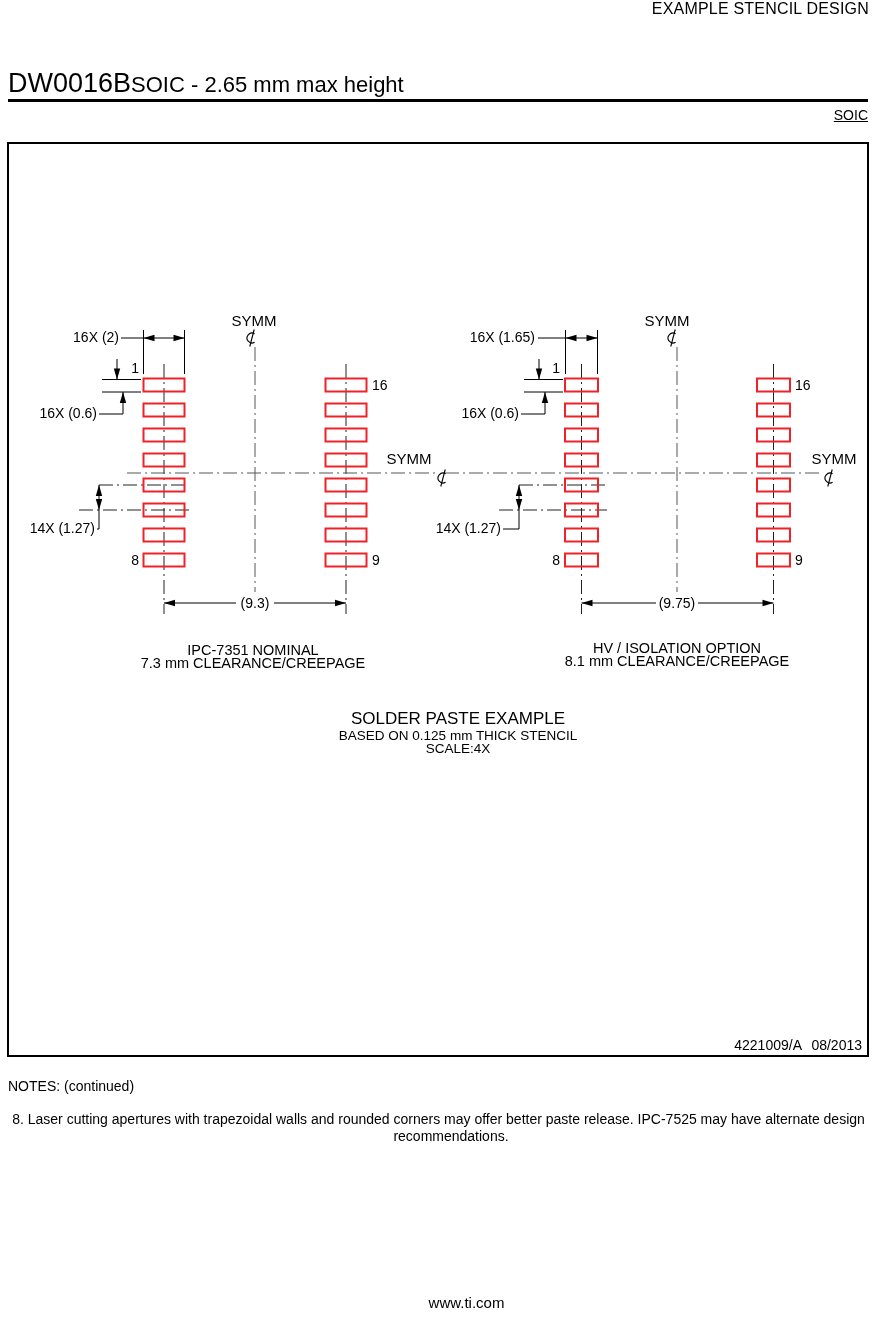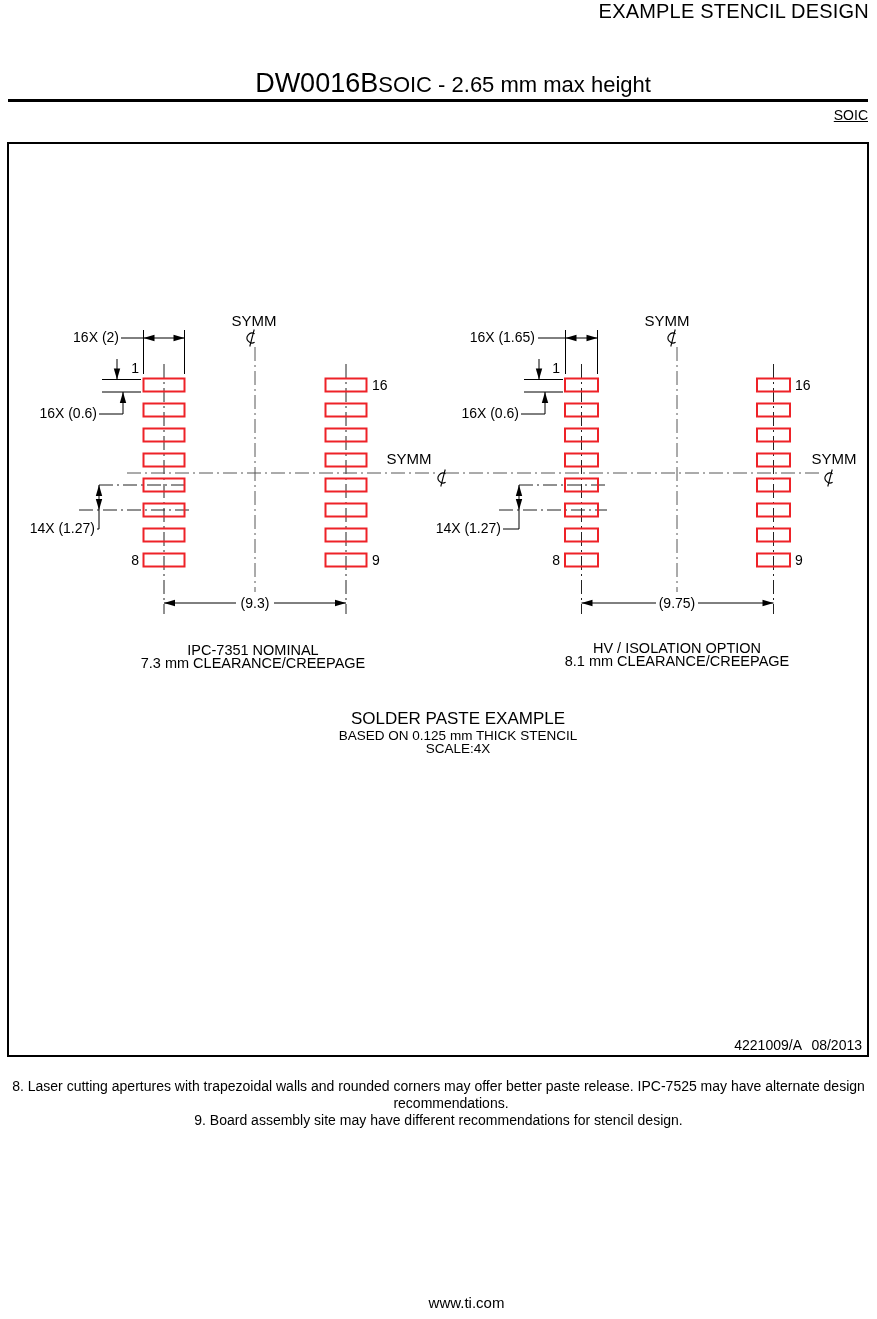--- a/index.html
+++ b/index.html
@@ -1,19 +1,19 @@
 <!DOCTYPE html>
 <html style="--color-pad: #ee2228; --color-centerline_gray: #565656; --color-centerline_dark: #222222;"><head>
 <meta charset="utf-8">
 <style>
   html,body{margin:0;padding:0;background:#fff;}
   body{width:877px;height:1319px;position:relative;font-family:"Liberation Sans",sans-serif;color:#000;}
   .abs{position:absolute;}
-  #doc-title{top:0;right:8px;font-size:20px;letter-spacing:0.2px;}
-  #part-row{top:68px;left:8px;right:15px;display:flex;justify-content:center;align-items:baseline;margin-left:36px;}
+  #doc-title{top:0;right:8px;font-size:16px;letter-spacing:0.2px;}
+  #part-row{top:68px;left:8px;right:15px;display:flex;justify-content:flex-start;align-items:baseline;}
   #part-number{font-size:27px;}
   #part-subtitle{font-size:22px;}
   #header-rule{top:99px;left:8px;right:9px;height:3px;background:#000;}
   #package-type{top:107px;right:9px;font-size:14px;text-decoration:underline;}
   #drawing-frame{top:142px;left:7px;width:858px;height:911px;border:2px solid #000;}
   #notes{top:1078px;left:8px;right:8px;font-size:14px;line-height:17px;}
   #notes-heading{margin:0 0 16px 0;}
   .note{padding-left:25px;text-indent:-25px;margin:0;text-align:center;}
   #site-footer{top:1294px;left:0;right:0;text-align:center;font-size:15px;transform:translateX(28px);}
   svg text{font-family:"Liberation Sans",sans-serif;fill:#000;}
@@ -176,17 +176,17 @@
   </g>
 
   <g>
     <text class="f14 end" x="793" y="906">4221009/A</text>
     <text class="f14 end" x="853" y="906">08/2013</text>
   </g>
 </svg>
 </div>
 
 <div class="abs" id="notes">
+  <p id="notes-heading">NOTES: (continued)</p>
   <p class="note"><span>8.</span> <span>Laser cutting apertures with trapezoidal walls and rounded corners may offer better paste release. IPC-7525 may have alternate design recommendations.</span></p>
-  <p class="note"><span>9.</span> <span>Board assembly site may have different recommendations for stencil design.</span></p>
 </div>
 
 <div class="abs" id="site-footer">www.ti.com</div>
 
 </body></html>

